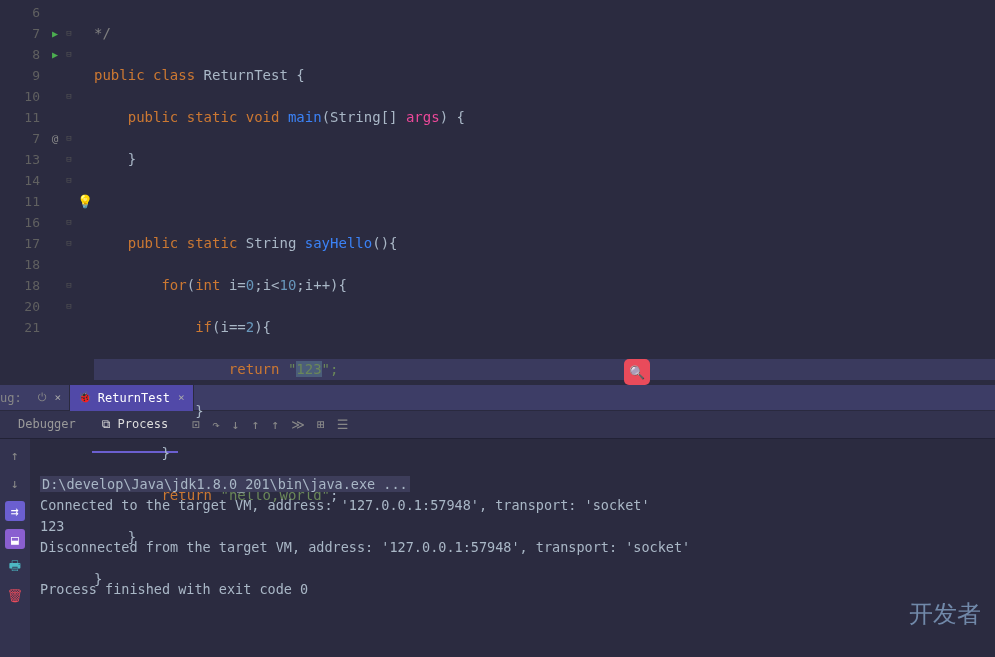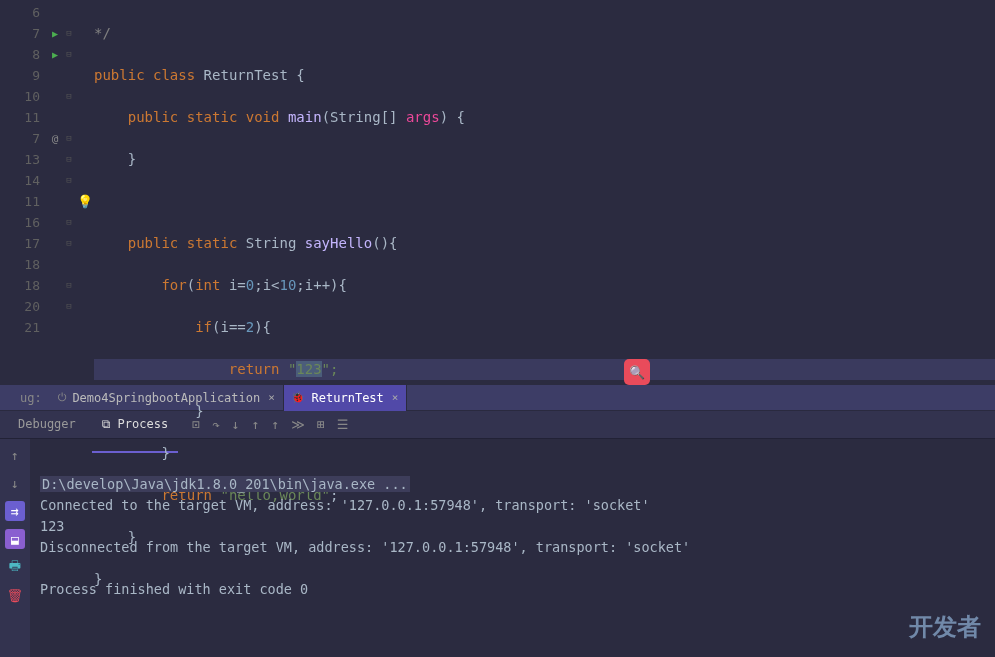--- a/index.html
+++ b/index.html
@@ -55,21 +55,21 @@
 .code {
   flex: 1;
   line-height: 21px;
   padding-top: 2px;
   white-space: pre;
 }
 .code-line { height: 21px; }
 .code-line.hl { background: #3a3a5e; }
 .kw { color: #cc7832; }
 .cls { color: #a9b7c6; }
-.method { color: #c4b5fd; }
+.method { color: #3b82f6; }
 .str { color: #6a8759; }
 .num { color: #6897bb; }
 .field { color: #9876aa; font-style: italic; }
 .param { color: #ec4899; }
 .comment { color: #808080; }
 .paren { color: #a9b7c6; }
 .sel { background: #4b5d7a; }
 
 .search-btn {
   position: absolute;
@@ -84,21 +84,21 @@
   justify-content: center;
   color: white;
   font-size: 13px;
 }
 
 .tabs-bar {
   height: 26px;
   background: #3d3d66;
   display: flex;
   align-items: center;
-  padding-left: 20px;
+  padding-left: 0;
   font-size: 12px;
   color: #bbb;
   border-bottom: 1px solid #2a2a3f;
   text-align: center;
 }
 .ug-label { color: #888; margin-right: 8px; }
 .tab {
   display: flex;
   align-items: center;
   padding: 0 8px;
@@ -167,26 +167,26 @@
 .watermark {
   position: absolute;
   bottom: 6px;
   right: 14px;
   color: rgba(200,200,210,0.45);
   font-size: 14px;
   font-family: sans-serif;
 }
 .watermark2 {
   position: absolute;
-  bottom: 20px;
+  bottom: 33px;
   right: 14px;
   color: rgba(160,200,240,0.6);
   font-size: 24px;
   font-family: sans-serif;
-  font-weight: bold;
+  font-weight: normal;
 }
 </style>
 </head>
 <body>
 
 <div class="editor-area">
   <div class="gutter">
     <div class="line-num">6</div>
     <div class="line-num">7</div>
     <div class="line-num">8</div>
@@ -279,21 +279,20 @@
   </div>
   <div class="search-btn">
     <span>🔍</span>
   </div>
 </div>
 
 <div class="tabs-bar">
   <span class="ug-label">ug:</span>
   <div class="tab">
     <span class="tab-icon power-icon">⏻</span>
-    <span>Demo4SpringbootApplication</span>
     <span class="close-x">×</span>
   </div>
   <div class="tab active">
     <span class="tab-icon bug-icon">🐞</span>
     <span>ReturnTest</span>
     <span class="close-x">×</span>
   </div>
 </div>
 
 <div class="tool-bar">

